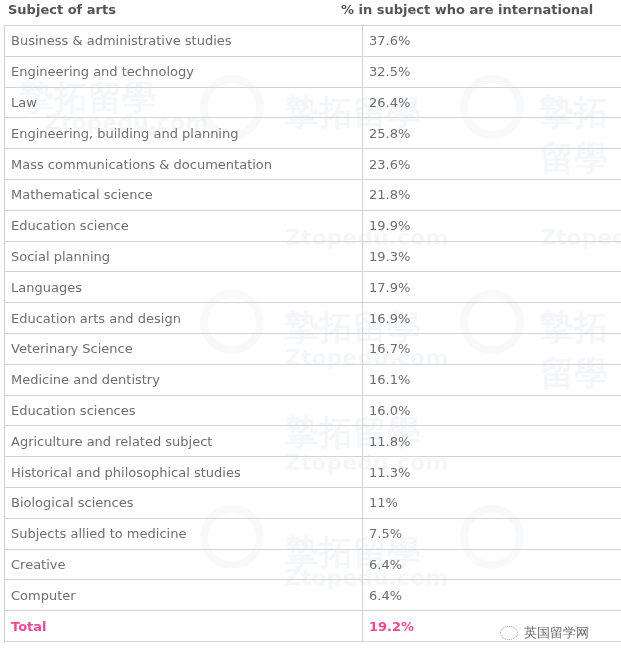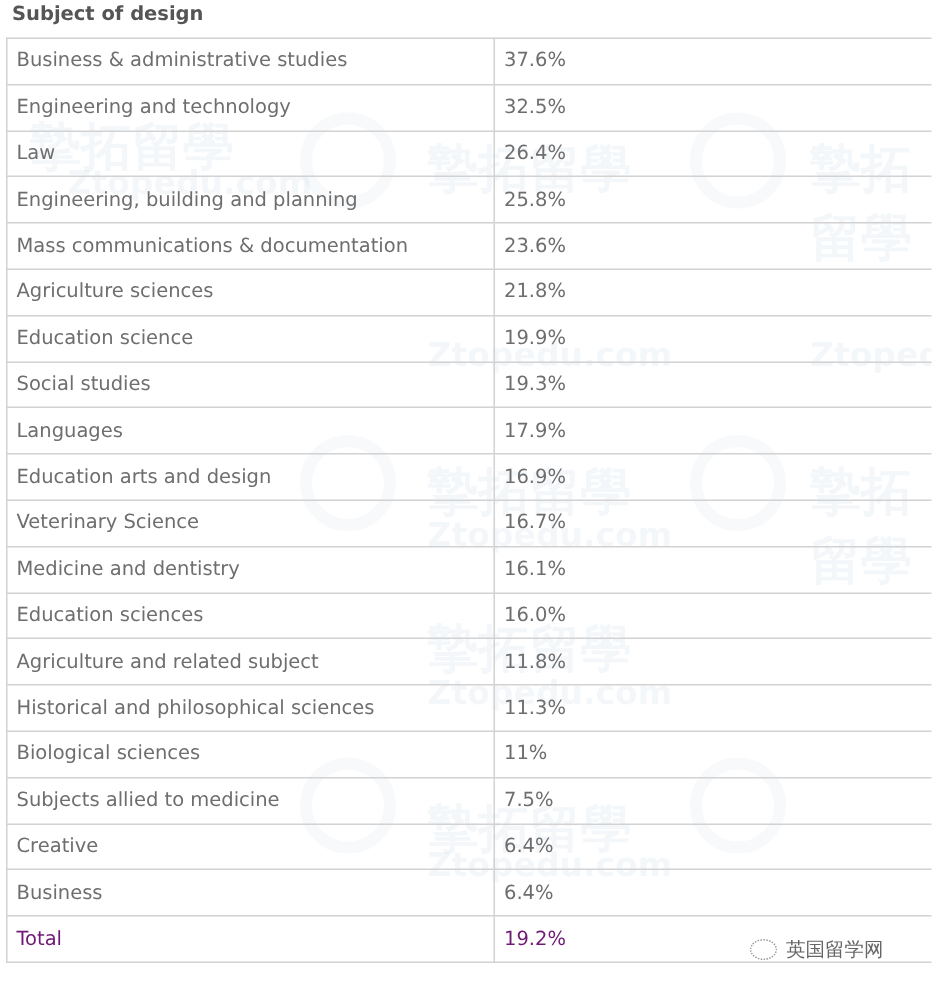--- a/index.html
+++ b/index.html
@@ -47,24 +47,24 @@
     table.data td {
       border: 1px solid #d2d2d2;
       height: 30.8px;
       box-sizing: border-box;
       padding: 0 6px;
       font-size: 13px;
       color: #6e6e6e;
       white-space: nowrap;
       vertical-align: middle;
     }
-    table.data td.subj { width: 325px; margin-top: 32px; }
+    table.data td.subj { width: 358px; margin-top: 32px; }
     table.data tr.total td {
-      font-weight: normal;
-      color: #701a75;
+      font-weight: bold;
+      color: #ec4899;
     }
     .watermark {
       position: absolute;
       pointer-events: none;
       color: rgba(150, 180, 205, 0.10);
       font-family: "DejaVu Sans", sans-serif;
       font-weight: bold;
     }
     .wm-circle {
       position: absolute;
@@ -111,21 +111,22 @@
 <div class="watermark" style="left:540px;top:225px;font-size:22px;">Ztopedu.com</div>
 <div class="watermark" style="left:285px;top:305px;font-size:34px;">摯拓留學</div>
 <div class="watermark" style="left:540px;top:305px;font-size:34px;">摯拓留學</div>
 <div class="watermark" style="left:285px;top:345px;font-size:22px;">Ztopedu.com</div>
 <div class="watermark" style="left:285px;top:410px;font-size:34px;">摯拓留學</div>
 <div class="watermark" style="left:285px;top:450px;font-size:22px;">Ztopedu.com</div>
 <div class="watermark" style="left:285px;top:530px;font-size:34px;">摯拓留學</div>
 <div class="watermark" style="left:285px;top:565px;font-size:22px;">Ztopedu.com</div>
 
 <div class="header">
-  <div class="c1">Subject of design</div>
+  <div class="c1">Subject of arts</div>
+  <div class="c2">% in subject who are international</div>
 </div>
 
 <table class="data">
   <tbody>
     <tr>
         <td class="subj">Business &amp; administrative studies</td>
         <td>37.6%</td>
       </tr>
     <tr>
         <td class="subj">Engineering and technology</td>
@@ -137,29 +138,29 @@
       </tr>
     <tr>
         <td class="subj">Engineering, building and planning</td>
         <td>25.8%</td>
       </tr>
     <tr>
         <td class="subj">Mass communications &amp; documentation</td>
         <td>23.6%</td>
       </tr>
     <tr>
-        <td class="subj">Agriculture sciences</td>
+        <td class="subj">Mathematical science</td>
         <td>21.8%</td>
       </tr>
     <tr>
         <td class="subj">Education science</td>
         <td>19.9%</td>
       </tr>
     <tr>
-        <td class="subj">Social studies</td>
+        <td class="subj">Social planning</td>
         <td>19.3%</td>
       </tr>
     <tr>
         <td class="subj">Languages</td>
         <td>17.9%</td>
       </tr>
     <tr>
         <td class="subj">Education arts and design</td>
         <td>16.9%</td>
       </tr>
@@ -173,37 +174,37 @@
       </tr>
     <tr>
         <td class="subj">Education sciences</td>
         <td>16.0%</td>
       </tr>
     <tr>
         <td class="subj">Agriculture and related subject</td>
         <td>11.8%</td>
       </tr>
     <tr>
-        <td class="subj">Historical and philosophical sciences</td>
+        <td class="subj">Historical and philosophical studies</td>
         <td>11.3%</td>
       </tr>
     <tr>
         <td class="subj">Biological sciences</td>
         <td>11%</td>
       </tr>
     <tr>
         <td class="subj">Subjects allied to medicine</td>
         <td>7.5%</td>
       </tr>
     <tr>
         <td class="subj">Creative</td>
         <td>6.4%</td>
       </tr>
     <tr>
-        <td class="subj">Business</td>
+        <td class="subj">Computer</td>
         <td>6.4%</td>
       </tr>
     <tr class="total">
         <td class="subj">Total</td>
         <td>19.2%</td>
       </tr>
   </tbody>
 </table>
 
 <div class="badge">

